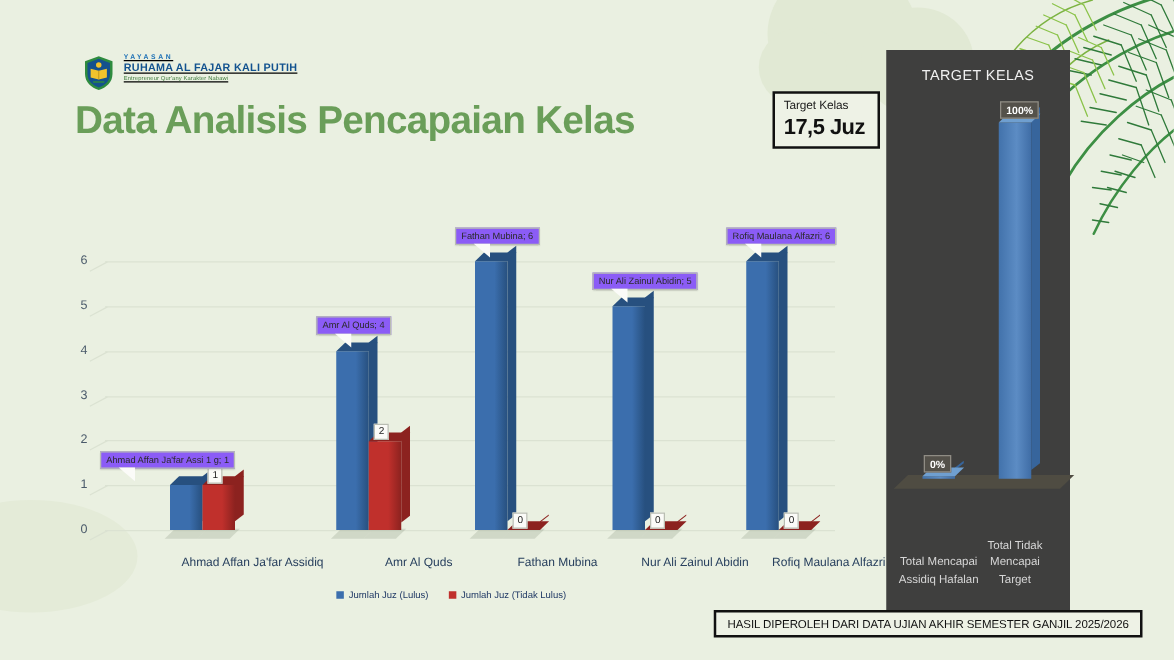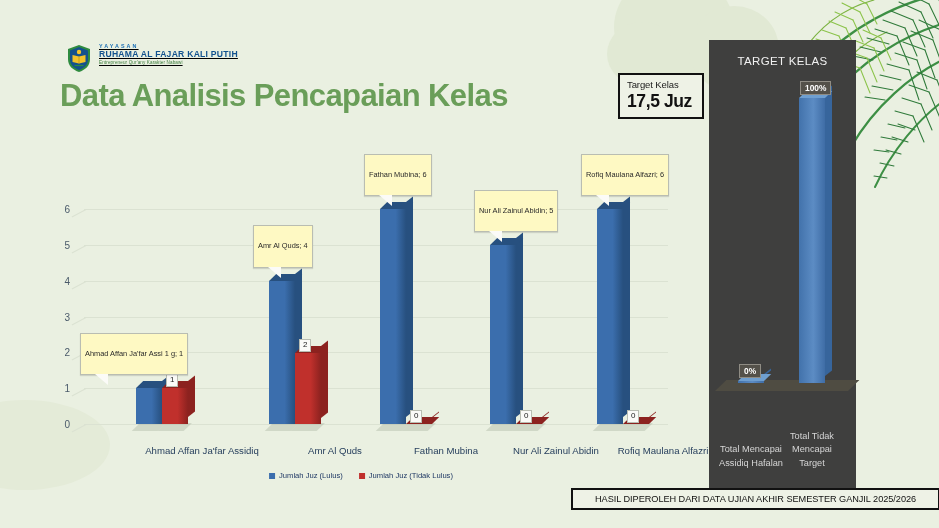--- a/index.html
+++ b/index.html
@@ -71,22 +71,22 @@
   .bar3d { position: relative; }
   .bar3d .front { position:absolute; left:0; bottom:0; width:100%; height:100%; }
   .bar3d .side  { position:absolute; left:100%; bottom:7px; width:7px; height:100%;
                    transform: skewY(-38deg); transform-origin: left bottom; }
   .bar3d .top   { position:absolute; left:0; bottom:100%; width:100%; height:7px;
                    transform: skewX(-46deg); transform-origin: left bottom; }
   .bar-shadow { position:absolute; bottom:-7px; left:4px; width:100%; height:8px;
                 background: rgba(120,130,110,.22); transform: skewX(-46deg); transform-origin:left top;}
 
   .callout {
-    position: absolute; background: #fef9c3; border: 1px solid #b9bdb2;
-    font-size: 7.4px; color: #2a2a2a; padding: 16px 4px; white-space: nowrap;
+    position: absolute; background: #8b5cf6; border: 1px solid #b9bdb2;
+    font-size: 7.4px; color: #2a2a2a; padding: 2px 4px; white-space: nowrap;
     line-height: 1.15; box-shadow: 0 1px 1px rgba(0,0,0,.12); z-index: 6;
   }
   .callout .tail {
     position: absolute; width: 0; height: 0; border-style: solid;
   }
   .dlabel {
     position: absolute; background: #fbfbf8; border: 1px solid #b9bdb2;
     font-size: 8px; color: #222; padding: 1px 3px; z-index: 6; line-height: 1.1;
   }
   .xlabel {
@@ -121,21 +121,21 @@
   }
   .dp-dlabel {
     position: absolute; background: #54514a; border: 1px solid #8f8c84;
     color: #fff; font-size: 8.4px; font-weight: 700; padding: 1px 4px; z-index: 5;
   }
 
   
   .footer-banner {
     position: absolute; left: 571px; bottom: 18px;
     border: 2px solid #111; background: #eef2e6;
-    padding: 4px 22px; font-size: 9.2px; color: #111; letter-spacing: -.05px;
+    padding: 4px 9px; font-size: 9.2px; color: #111; letter-spacing: -.05px;
     white-space: nowrap;
   }
 </style>
 </head>
 <body>
 
 <div id="slide">
 
   <div class="blob b1"></div>
   <div class="blob b2"></div>

